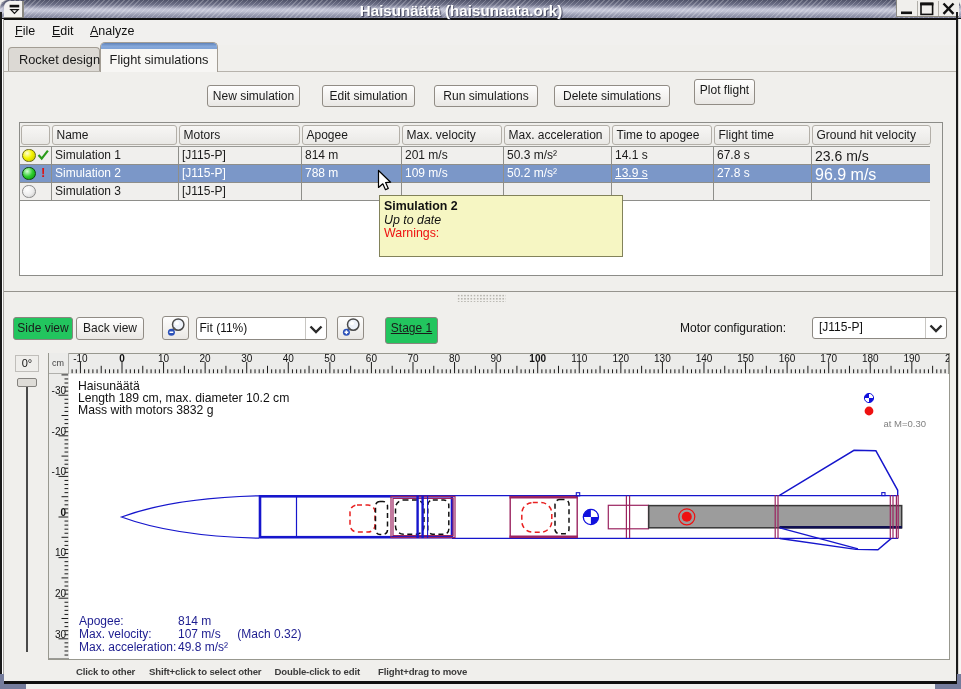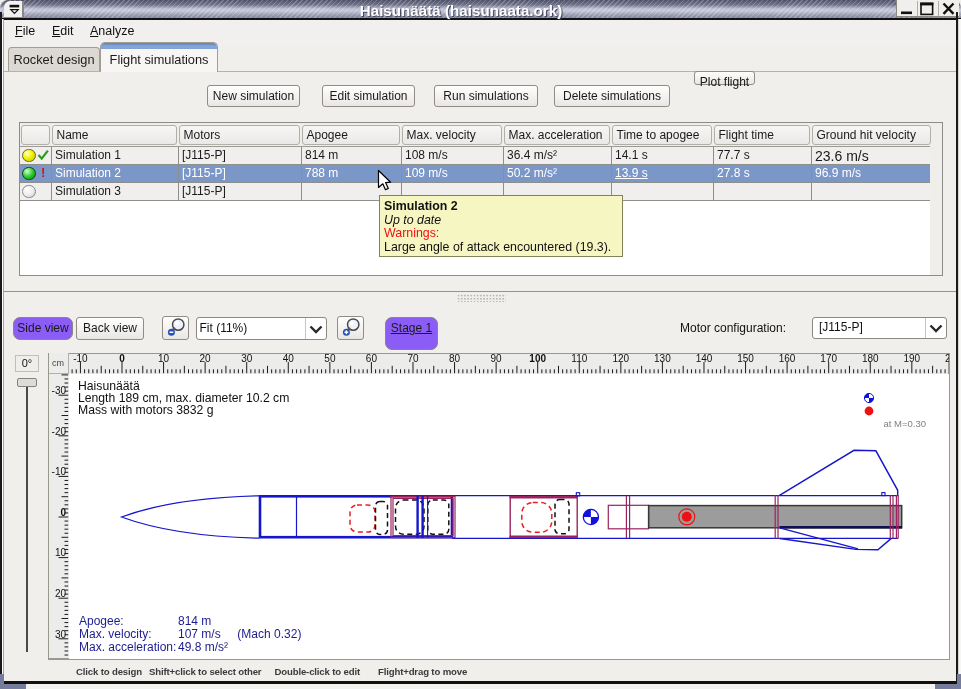--- a/index.html
+++ b/index.html
@@ -1,21 +1,21 @@
 <!DOCTYPE html>
 <html><head><meta charset="utf-8"><style>
 html,body{margin:0;padding:0;width:961px;height:689px;overflow:hidden;
  font-family:"Liberation Sans",sans-serif;background:#ffffff;}
 *{box-sizing:border-box;}
 .abs{position:absolute;}
 #win{position:absolute;left:0;top:0;width:961px;height:689px;background:#f0efec;}
 .btn{position:absolute;border:1px solid #918c85;border-radius:3px;
  background:linear-gradient(180deg,#fefefe 0%,#f5f4f2 45%,#e9e7e4 100%);
  font-size:12px;color:#1a1a1a;text-align:center;}
-.btn.pressed{background:#8b5cf6;border-color:#8a857e;border-radius:7px;}
+.btn.pressed{background:#22c55e;border-color:#8a857e;}
 .hdrcell{position:absolute;border:1px solid #b3afa8;border-radius:3px;
  background:linear-gradient(180deg,#f7f6f4 0%,#efeeec 60%,#e9e8e5 100%);
  font-size:12px;color:#1a1a1a;}
 </style></head><body>
 <div id="win">
 <div class="abs" style="left:0;top:0;width:961px;height:19px;
  border-radius:8px 8px 0 0;
  background:
  repeating-linear-gradient(135deg, rgba(255,255,255,.22) 0 1px, rgba(255,255,255,0) 1px 3.5px),
  linear-gradient(180deg,#4f5269 0%,#6e7189 25%,#c0c2d4 47%,#c4c6d7 58%,#9a9db3 78%,#7b7e97 100%);"></div>
@@ -50,62 +50,62 @@
 <div class="abs" style="left:0;top:684px;width:26px;height:5px;background:#757c9c;"></div>
 <div class="abs" style="left:0;top:674px;width:4px;height:10px;background:#757c9c;"></div>
 <div class="abs" style="left:935px;top:684px;width:26px;height:5px;background:#757c9c;"></div>
 <div class="abs" style="left:957px;top:674px;width:4px;height:10px;background:#757c9c;"></div>
 <div class="abs" style="left:4px;top:20px;width:952px;height:25px;background:#f1f0ee;"></div>
 <div class="abs" style="left:15px;top:24px;height:16px;font-size:12.5px;color:#111;"><span style="text-decoration:underline;">F</span>ile</div>
 <div class="abs" style="left:52px;top:24px;height:16px;font-size:12.5px;color:#111;"><span style="text-decoration:underline;">E</span>dit</div>
 <div class="abs" style="left:90px;top:24px;height:16px;font-size:12.5px;color:#111;"><span style="text-decoration:underline;">A</span>nalyze</div>
 <div class="abs" style="left:8px;top:47px;width:92px;height:25px;background:#dcd9d4;
  border:1px solid #a39d94;border-bottom:none;border-radius:4px 4px 0 0;"></div>
-<div class="abs" style="left:8px;top:52px;width:92px;height:18px;text-align:center;font-size:12.8px;color:#1a1a1a;">Rocket design</div>
+<div class="abs" style="left:8px;top:52px;width:92px;height:18px;text-align:right;font-size:12.8px;color:#1a1a1a;">Rocket design</div>
 <div class="abs" style="left:4px;top:71px;width:952px;height:1px;background:#b7b3ac;"></div>
 <div class="abs" style="left:100px;top:42px;width:118px;height:30px;background:#f7f6f4;
  border:1px solid #a39d94;border-bottom:none;border-radius:5px 5px 0 0;"></div>
 <div class="abs" style="left:101px;top:43px;width:116px;height:6px;
  background:linear-gradient(180deg,#5e82b9 0%,#86a8da 55%,#7ea2d6 100%);border-radius:4px 4px 0 0;"></div>
 <div class="abs" style="left:100px;top:52px;width:118px;height:18px;text-align:center;font-size:12.8px;color:#1a1a1a;">Flight simulations</div>
 <div class="btn" style="left:207px;top:85px;width:93px;height:22px;line-height:20px;">New simulation</div>
 <div class="btn" style="left:322px;top:85px;width:93px;height:22px;line-height:20px;">Edit simulation</div>
 <div class="btn" style="left:434px;top:85px;width:104px;height:22px;line-height:20px;">Run simulations</div>
 <div class="btn" style="left:554px;top:85px;width:116px;height:22px;line-height:20px;">Delete simulations</div>
-<div class="btn" style="left:694px;top:71px;width:61px;height:14px;line-height:20px;">Plot flight</div>
+<div class="btn" style="left:694px;top:79px;width:61px;height:26px;line-height:20px;">Plot flight</div>
 <div class="abs" style="left:19px;top:122px;width:924px;height:154px;background:#efeeeb;
  border:1px solid #8c8c88;"></div>
 <div class="abs" style="left:20px;top:146px;width:910px;height:129px;background:#ffffff;"></div>
 <div class="hdrcell" style="left:20.5px;top:124.5px;width:29.5px;height:20px;line-height:18px;padding-left:4px;"></div>
 <div class="hdrcell" style="left:51.5px;top:124.5px;width:125.5px;height:20px;line-height:18px;padding-left:4px;">Name</div>
 <div class="hdrcell" style="left:178.5px;top:124.5px;width:121.5px;height:20px;line-height:18px;padding-left:4px;">Motors</div>
 <div class="hdrcell" style="left:301.5px;top:124.5px;width:98.5px;height:20px;line-height:18px;padding-left:4px;">Apogee</div>
 <div class="hdrcell" style="left:401.5px;top:124.5px;width:100.5px;height:20px;line-height:18px;padding-left:4px;">Max. velocity</div>
 <div class="hdrcell" style="left:503.5px;top:124.5px;width:106.5px;height:20px;line-height:18px;padding-left:4px;">Max. acceleration</div>
 <div class="hdrcell" style="left:611.5px;top:124.5px;width:100.5px;height:20px;line-height:18px;padding-left:4px;">Time to apogee</div>
 <div class="hdrcell" style="left:713.5px;top:124.5px;width:96.5px;height:20px;line-height:18px;padding-left:4px;">Flight time</div>
 <div class="hdrcell" style="left:811.5px;top:124.5px;width:119.5px;height:20px;line-height:18px;padding-left:4px;">Ground hit velocity</div>
 <div class="abs" style="left:20px;top:146px;width:910px;height:18px;background:#f0efed;"></div>
 <div class="abs" style="left:55px;top:148px;font-size:12px;color:#1a1a1a;">Simulation 1</div>
 <div class="abs" style="left:182px;top:148px;font-size:12px;color:#1a1a1a;">[J115-P]</div>
 <div class="abs" style="left:305px;top:148px;font-size:12px;color:#1a1a1a;">814 m</div>
-<div class="abs" style="left:405px;top:148px;font-size:12px;color:#1a1a1a;">108 m/s</div>
-<div class="abs" style="left:507px;top:148px;font-size:12px;color:#1a1a1a;">36.4 m/s²</div>
+<div class="abs" style="left:405px;top:148px;font-size:12px;color:#1a1a1a;">201 m/s</div>
+<div class="abs" style="left:507px;top:148px;font-size:12px;color:#1a1a1a;">50.3 m/s²</div>
 <div class="abs" style="left:615px;top:148px;font-size:12px;color:#1a1a1a;">14.1 s</div>
-<div class="abs" style="left:717px;top:148px;font-size:12px;color:#1a1a1a;">77.7 s</div>
+<div class="abs" style="left:717px;top:148px;font-size:12px;color:#1a1a1a;">67.8 s</div>
 <div class="abs" style="left:815px;top:148px;font-size:14px;color:#1a1a1a;">23.6 m/s</div>
 <div class="abs" style="left:20px;top:164px;width:910px;height:18px;background:#7b97c8;"></div>
 <div class="abs" style="left:55px;top:166px;font-size:12px;color:#ffffff;">Simulation 2</div>
 <div class="abs" style="left:182px;top:166px;font-size:12px;color:#ffffff;">[J115-P]</div>
 <div class="abs" style="left:305px;top:166px;font-size:12px;color:#ffffff;">788 m</div>
 <div class="abs" style="left:405px;top:166px;font-size:12px;color:#ffffff;">109 m/s</div>
 <div class="abs" style="left:507px;top:166px;font-size:12px;color:#ffffff;">50.2 m/s²</div>
 <div class="abs" style="left:615px;top:166px;font-size:12px;color:#ffffff;text-decoration:underline;">13.9 s</div>
 <div class="abs" style="left:717px;top:166px;font-size:12px;color:#ffffff;text-align:right;">27.8 s</div>
-<div class="abs" style="left:815px;top:166px;font-size:12px;color:#ffffff;">96.9 m/s</div>
+<div class="abs" style="left:815px;top:166px;font-size:16px;color:#ffffff;">96.9 m/s</div>
 <div class="abs" style="left:20px;top:182px;width:910px;height:18px;background:#f0efed;"></div>
 <div class="abs" style="left:55px;top:184px;font-size:12px;color:#1a1a1a;">Simulation 3</div>
 <div class="abs" style="left:182px;top:184px;font-size:12px;color:#1a1a1a;">[J115-P]</div>
 <div class="abs" style="left:51px;top:146px;width:1px;height:54px;background:#8e8e8a;"></div>
 <div class="abs" style="left:178px;top:146px;width:1px;height:54px;background:#8e8e8a;"></div>
 <div class="abs" style="left:301px;top:146px;width:1px;height:54px;background:#8e8e8a;"></div>
 <div class="abs" style="left:401px;top:146px;width:1px;height:54px;background:#8e8e8a;"></div>
 <div class="abs" style="left:503px;top:146px;width:1px;height:54px;background:#8e8e8a;"></div>
 <div class="abs" style="left:611px;top:146px;width:1px;height:54px;background:#8e8e8a;"></div>
 <div class="abs" style="left:713px;top:146px;width:1px;height:54px;background:#8e8e8a;"></div>
@@ -148,21 +148,21 @@
 <svg class="abs" style="left:337px;top:316px" width="27" height="24">
       <g transform="translate(2,0)">
         <circle cx="14.2" cy="8.6" r="5.7" fill="#eef3fb" stroke="#4a4a4a" stroke-width="1.5"></circle>
  <circle cx="13" cy="7.2" r="2" fill="#ffffff" opacity="0.95"></circle>
  <line x1="10.2" y1="12.6" x2="7.2" y2="15.6" stroke="#5a5a5a" stroke-width="2.4" stroke-linecap="round"></line>
         <circle cx="7.4" cy="16.2" r="3.5" fill="#2a50b8"></circle>
         <rect x="5.5" y="15.5" width="3.8" height="1.5" fill="#fff"></rect>
         <rect x="6.65" y="14.35" width="1.5" height="3.8" fill="#fff"></rect>
       </g>
     </svg>
-<div class="btn pressed" style="left:385px;top:317px;width:53px;height:33px;line-height:21px;text-decoration:underline;">Stage 1</div>
+<div class="btn pressed" style="left:385px;top:317px;width:53px;height:27px;line-height:21px;text-decoration:underline;">Stage 1</div>
 <div class="abs" style="left:660px;top:321px;width:146px;text-align:center;font-size:12px;color:#111;">Motor configuration:</div>
 <div class="abs" style="left:812px;top:317px;width:135px;height:22px;background:#ffffff;
  border:1px solid #8c8882;border-radius:3px;"></div>
 <div class="abs" style="left:819px;top:320px;font-size:12px;color:#111;">[J115-P]</div>
 <div class="abs" style="left:925px;top:318px;width:1px;height:20px;background:#c8c6c2;"></div>
 <svg class="abs" style="left:929px;top:324px" width="14" height="9">
       <path d="M1.5 1.5 L7 7 L12.5 1.5" fill="none" stroke="#2a2a2a" stroke-width="2.4"></path>
     </svg>
 <div class="abs" style="left:48px;top:352.5px;width:901px;height:306.5px;background:#ececea;
  border:1px solid #9a9a96;"></div>
@@ -556,25 +556,24 @@
       </g>
       <circle cx="869" cy="411" r="4.4" fill="#ee1111"></circle>
     </svg>
 <div class="abs" style="left:78px;top:379.5px;font-size:12.2px;line-height:12.2px;color:#111;">
 Haisunäätä<br>Length 189 cm, max. diameter 10.2 cm<br>Mass with motors 3832 g</div>
 <div class="abs" style="left:700px;top:418px;width:226px;text-align:right;font-size:9.5px;color:#808080;">at M=0.30</div>
 <div class="abs" style="left:79px;top:615px;font-size:12px;line-height:13px;color:#1c1c8f;">
 Apogee:<br>Max. velocity:<br>Max. acceleration:</div>
 <div class="abs" style="left:178px;top:615px;font-size:12px;line-height:13px;color:#1c1c8f;">
 814 m<br>107 m/s&nbsp;&nbsp;&nbsp;&nbsp;&nbsp;(Mach 0.32)<br>49.8 m/s²</div>
-<div class="abs" style="left:76px;top:666px;font-size:9.6px;font-weight:bold;color:#3b3b3b;letter-spacing:-0.15px;">Click to design</div>
+<div class="abs" style="left:76px;top:666px;font-size:9.6px;font-weight:bold;color:#3b3b3b;letter-spacing:-0.15px;">Click to other</div>
 <div class="abs" style="left:149px;top:666px;font-size:9.6px;font-weight:bold;color:#3b3b3b;letter-spacing:-0.15px;">Shift+click to select other</div>
 <div class="abs" style="left:274.5px;top:666px;font-size:9.6px;font-weight:bold;color:#3b3b3b;letter-spacing:-0.15px;">Double-click to edit</div>
 <div class="abs" style="left:378px;top:666px;font-size:9.6px;font-weight:bold;color:#3b3b3b;letter-spacing:-0.15px;">Flight+drag to move</div>
 <div class="abs" style="left:379px;top:195px;width:244px;height:62px;background:#f6f6c3;
  border:1px solid #82825a;"></div>
 <div class="abs" style="left:384px;top:199px;font-size:12.4px;font-weight:bold;color:#111;">Simulation 2</div>
 <div class="abs" style="left:384px;top:212.5px;font-size:12.4px;font-style:italic;color:#111;">Up to date</div>
 <div class="abs" style="left:384px;top:226px;font-size:12.4px;color:#ee1111;">Warnings:</div>
-<div class="abs" style="left:384px;top:240px;font-size:12.4px;color:#111;">Large angle of attack encountered (19.3).</div>
 <svg class="abs" style="left:376px;top:168px" width="18" height="24">
 <path d="M2.5 2.5 L2.5 19.5 L6.8 15.8 L9.5 21.7 L12.3 20.4 L9.6 14.6 L14.6 14.2 Z" fill="#ffffff" stroke="#000000" stroke-width="1.2" stroke-linejoin="round"></path>
     </svg>
 </div>
 </body></html>

